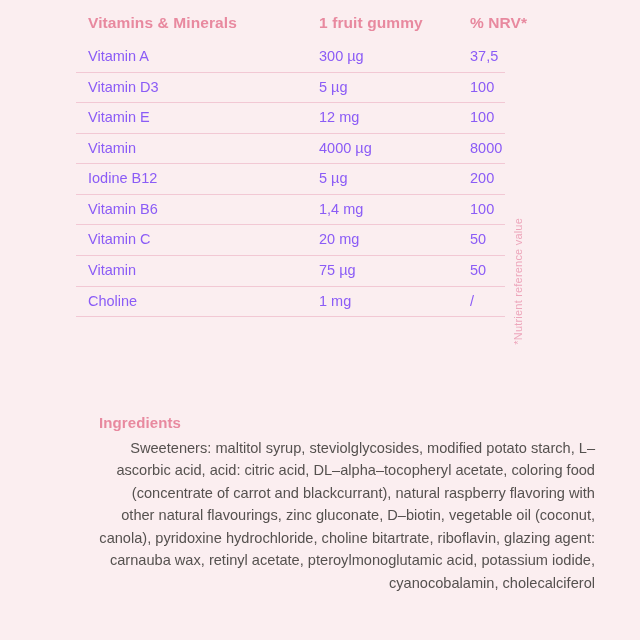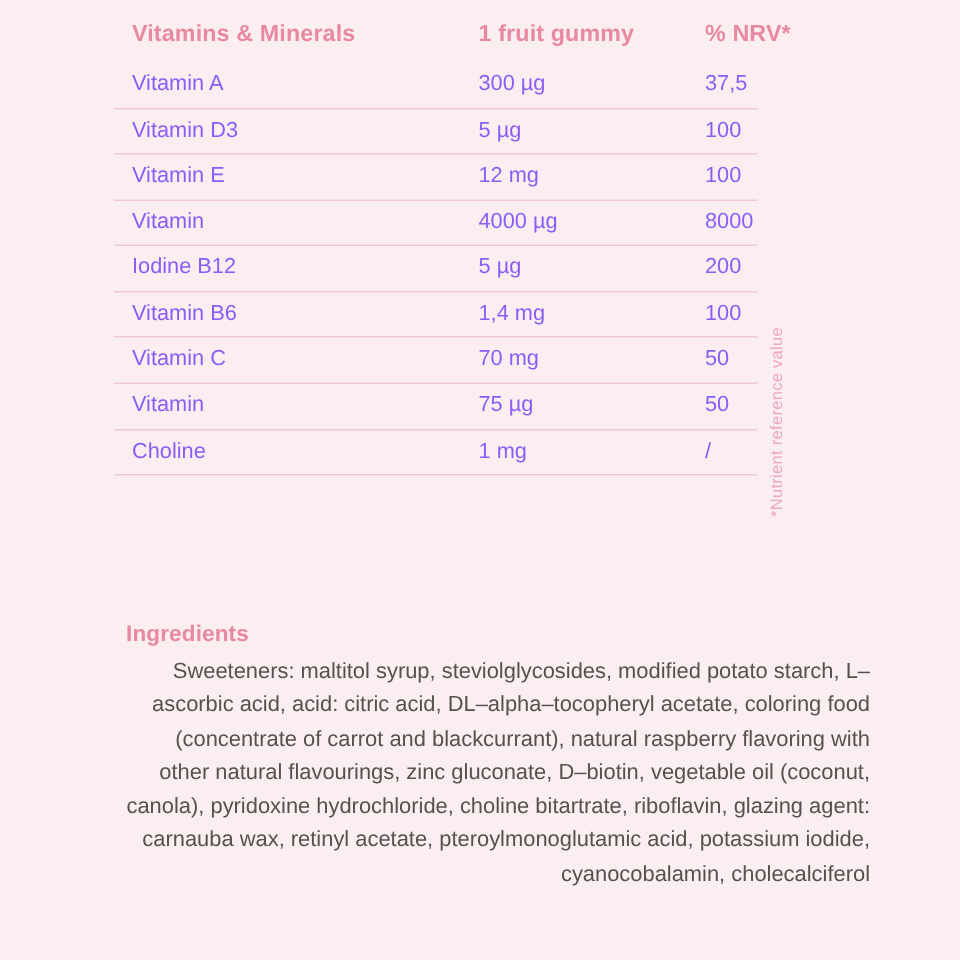--- a/index.html
+++ b/index.html
@@ -65,21 +65,21 @@
     color: #eda6bb;
     letter-spacing: 0.2px;
     white-space: nowrap;
     transform-origin: left top;
     transform: rotate(-90deg) translateX(-100%);
   }
 
   
   .ingredients-block {
     position: absolute;
-    left: 84px;
+    left: 99px;
     top: 414px;
     width: 496px;
   }
   .ingredients-heading {
     font-size: 15px;
     font-weight: bold;
     color: #e8899f;
     margin: 0 0 6px 0;
     letter-spacing: 0.1px;
   }
@@ -135,21 +135,21 @@
           <td>5 µg</td>
           <td>200</td>
         </tr>
         <tr>
           <td>Vitamin B6</td>
           <td>1,4 mg</td>
           <td>100</td>
         </tr>
         <tr>
           <td>Vitamin C</td>
-          <td>70 mg</td>
+          <td>20 mg</td>
           <td>50</td>
         </tr>
         <tr>
           <td>Vitamin</td>
           <td>75 µg</td>
           <td>50</td>
         </tr>
         <tr>
           <td>Choline</td>
           <td>1 mg</td>

